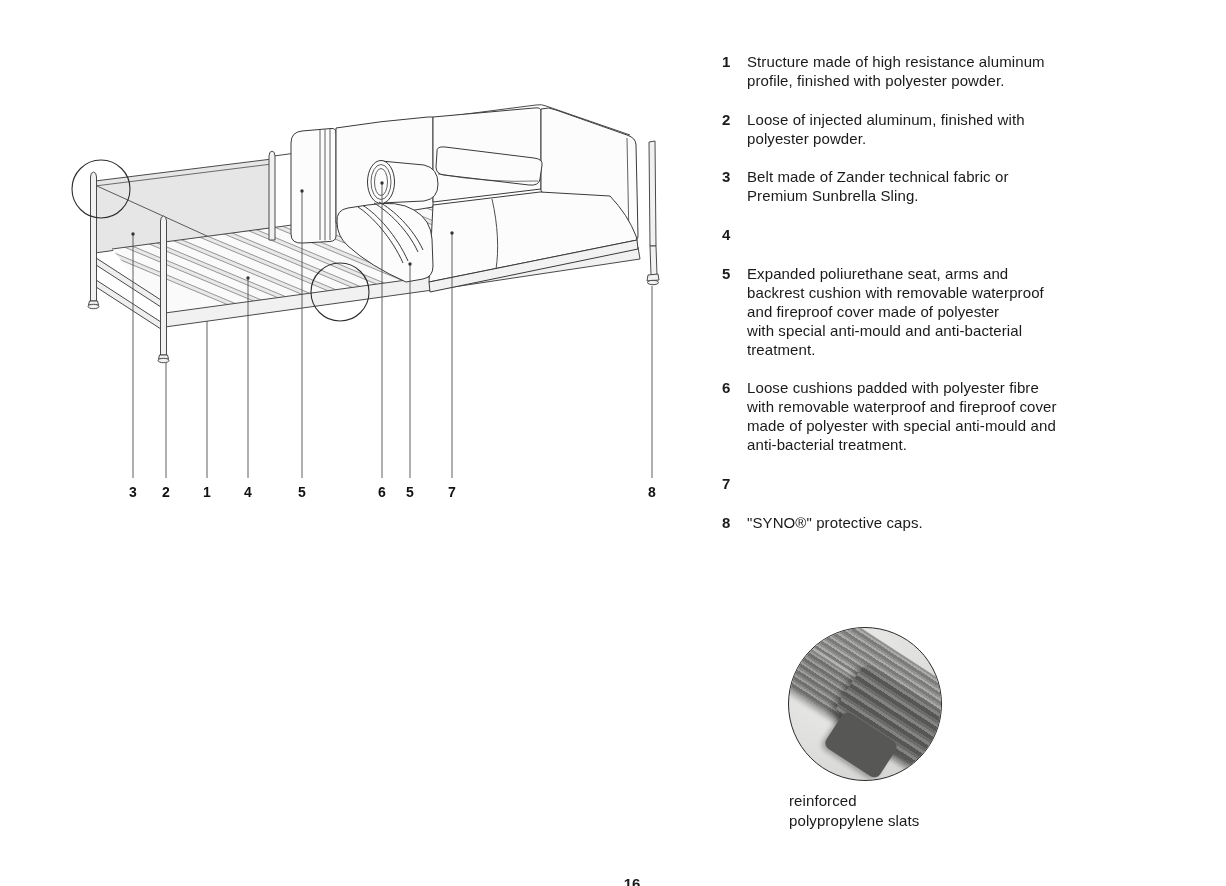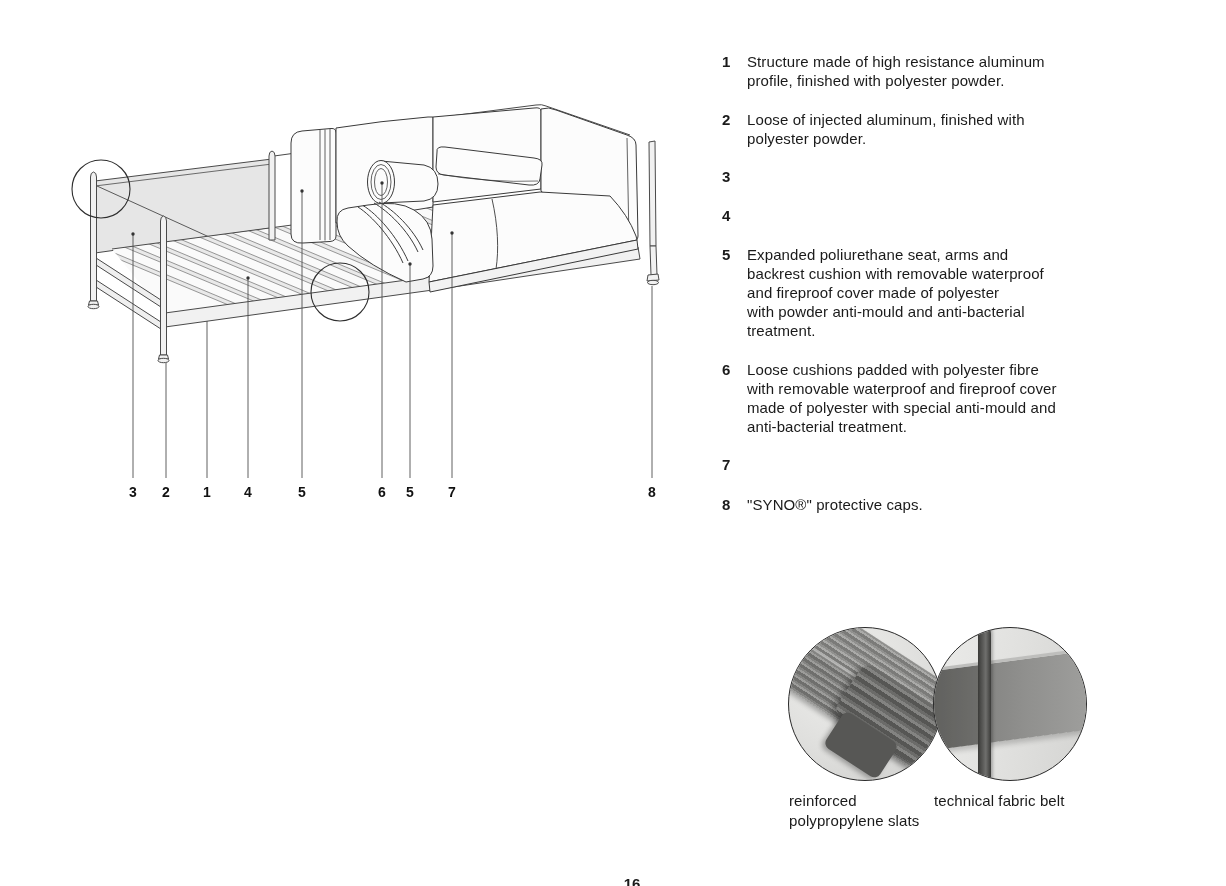--- a/index.html
+++ b/index.html
@@ -214,30 +214,32 @@
       <span class="part-text">Structure made of high resistance aluminum
 profile, finished with polyester powder.</span>
     </li>
     <li class="part">
       <span class="part-num">2</span>
       <span class="part-text">Loose of injected aluminum, finished with
 polyester powder.</span>
     </li>
     <li class="part">
       <span class="part-num">3</span>
+      <span class="part-text">Belt made of Zander technical fabric or
+Premium Sunbrella Sling.</span>
     </li>
     <li class="part">
       <span class="part-num">4</span>
     </li>
     <li class="part">
       <span class="part-num">5</span>
       <span class="part-text">Expanded poliurethane seat, arms and
 backrest cushion with removable waterproof
 and fireproof cover made of polyester
-with powder anti-mould and anti-bacterial
+with special anti-mould and anti-bacterial
 treatment.</span>
     </li>
     <li class="part">
       <span class="part-num">6</span>
       <span class="part-text">Loose cushions padded with polyester fibre
 with removable waterproof and fireproof cover
 made of polyester with special anti-mould and
 anti-bacterial treatment.</span>
     </li>
     <li class="part">
@@ -253,23 +255,16 @@
     <div class="photo slats">
       <div class="slat-band slat-b1"></div>
       <div class="slat-band slat-b2"></div>
       <div class="slat-clip"></div>
       <div class="slat-bracket"></div>
     </div>
     <div class="caption">reinforced
 polypropylene slats</div>
   </div>
 
-  <div class="detail detail-belt">
-    <div class="photo belt">
-      <div class="belt-band"></div>
-      <div class="belt-post"></div>
-    </div>
-    <div class="caption">technical fabric belt</div>
-  </div>
 
   <div class="pagenum">16</div>
 
 </div>
 
 </body></html>

